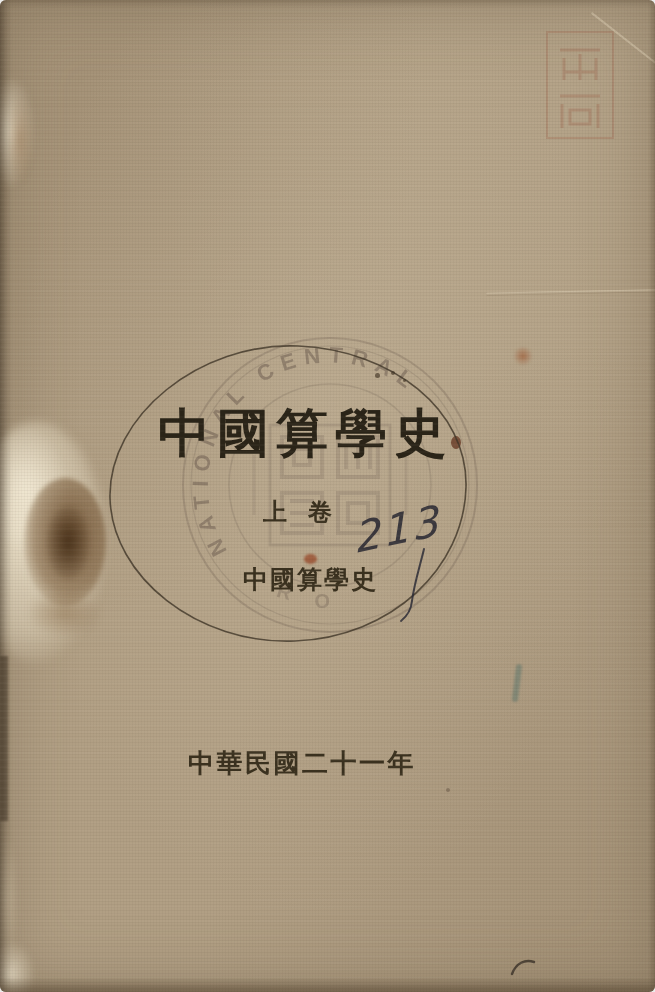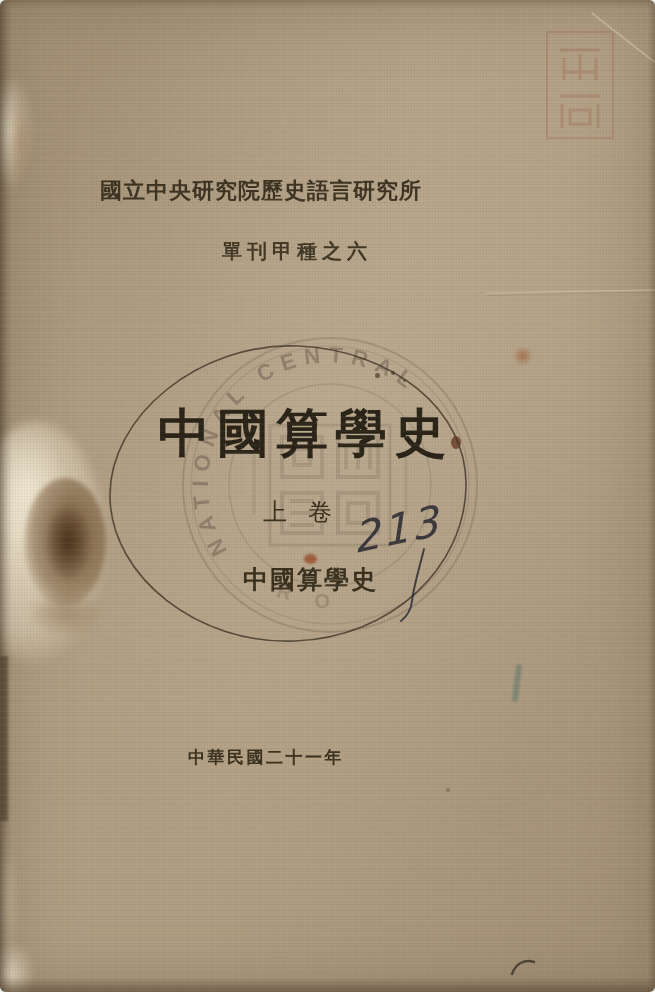--- a/index.html
+++ b/index.html
@@ -12,23 +12,23 @@
       radial-gradient(ellipse at 90% 97%, rgba(118,98,72,.20), transparent 46%),
       radial-gradient(ellipse at 85% 15%, rgba(196,182,156,.18), transparent 50%),
       #b19f84;
     box-shadow: inset 0 0 70px rgba(92,76,56,.38);
   }
   .abs{position:absolute;}
   .txt{position:absolute;white-space:nowrap;color:#39311f;}
   #institution-line{left:100px;top:176px;font-size:22px;letter-spacing:1px;font-weight:600;color:#3c3322;}
   #series-line{left:222px;top:238px;font-size:20px;letter-spacing:5px;font-weight:600;color:#413826;}
   #book-title{left:158px;top:399px;font-size:52px;letter-spacing:7px;font-weight:700;color:#2a2418;}
-  #volume-label{left:263px;top:496px;font-size:24px;letter-spacing:21px;font-weight:400;color:#3a311f;}
+  #volume-label{left:263px;top:496px;font-size:24px;letter-spacing:21px;font-weight:700;color:#3a311f;}
   #author-label{left:243px;top:563px;font-size:25px;letter-spacing:2px;font-weight:600;color:#39301e;}
-  #year-line{left:188px;top:746px;font-size:17px;letter-spacing:2.5px;font-weight:600;color:#3a311f;}
+  #year-line{left:188px;top:746px;font-size:26px;letter-spacing:2.5px;font-weight:600;color:#3a311f;}
   #place-line{left:262px;top:812px;font-size:22px;letter-spacing:23px;font-weight:600;color:#3a311f;}
   #handwritten-number{
     left:356px;top:504px;font-size:42px;color:#2a2933;opacity:.88;
     font-family:"DejaVu Sans","Liberation Sans",sans-serif;font-style:italic;
     transform:rotate(-12deg) skewX(-10deg);letter-spacing:3px;font-weight:400;
   }
   
   .stain{position:absolute;pointer-events:none;}
   #stain-left-worn{left:-34px;top:422px;width:140px;height:240px;border-radius:50%;
     background:radial-gradient(ellipse at 42% 45%, rgba(236,226,203,.95), rgba(230,219,195,.5) 55%, transparent 76%);
@@ -135,22 +135,20 @@
         <rect x="188" y="132" width="40" height="40"></rect>
         <path d="M 196,140 v 24 M 208,140 v 24 M 220,140 v 24"></path>
         <rect x="132" y="188" width="40" height="40"></rect>
         <path d="M 140,196 h 24 M 140,208 h 24 M 140,220 h 24"></path>
         <rect x="188" y="188" width="40" height="40"></rect>
         <path d="M 198,198 h 20 v 20 h -20 z"></path>
         <path d="M 104,150 v 60 M 256,150 v 60" stroke-width="3" opacity=".7"></path>
       </g>
     </svg>
 
-    <div class="txt" id="institution-line">國立中央研究院歷史語言研究所</div>
-    <div class="txt" id="series-line">單刊甲種之六</div>
     <div class="txt" id="book-title">中國算學史</div>
     <div class="txt" id="volume-label">上卷</div>
     <div class="txt" id="author-label">中國算學史</div>
     <div class="txt" id="year-line">中華民國二十一年</div>
 
     <svg class="abs" style="left:0;top:0;" width="655" height="992" viewBox="0 0 655 992">
       <path d="M 298,346 C 392,350 468,410 466,487 C 464,568 392,637 295,641 C 198,645 112,577 110,498 C 108,416 200,342 298,346" fill="none" stroke="#3f3527" stroke-width="1.6" opacity=".8"></path>
       <path d="M 424,549 C 420,566 414,584 412,601 C 411,611 406,617 401,621" fill="none" stroke="#2c2c36" stroke-width="2" opacity=".85" stroke-linecap="round"></path>
       <path d="M 512,974 C 516,963 525,959 534,962" fill="none" stroke="#3a3128" stroke-width="2.4" opacity=".8" stroke-linecap="round"></path>
     </svg>

